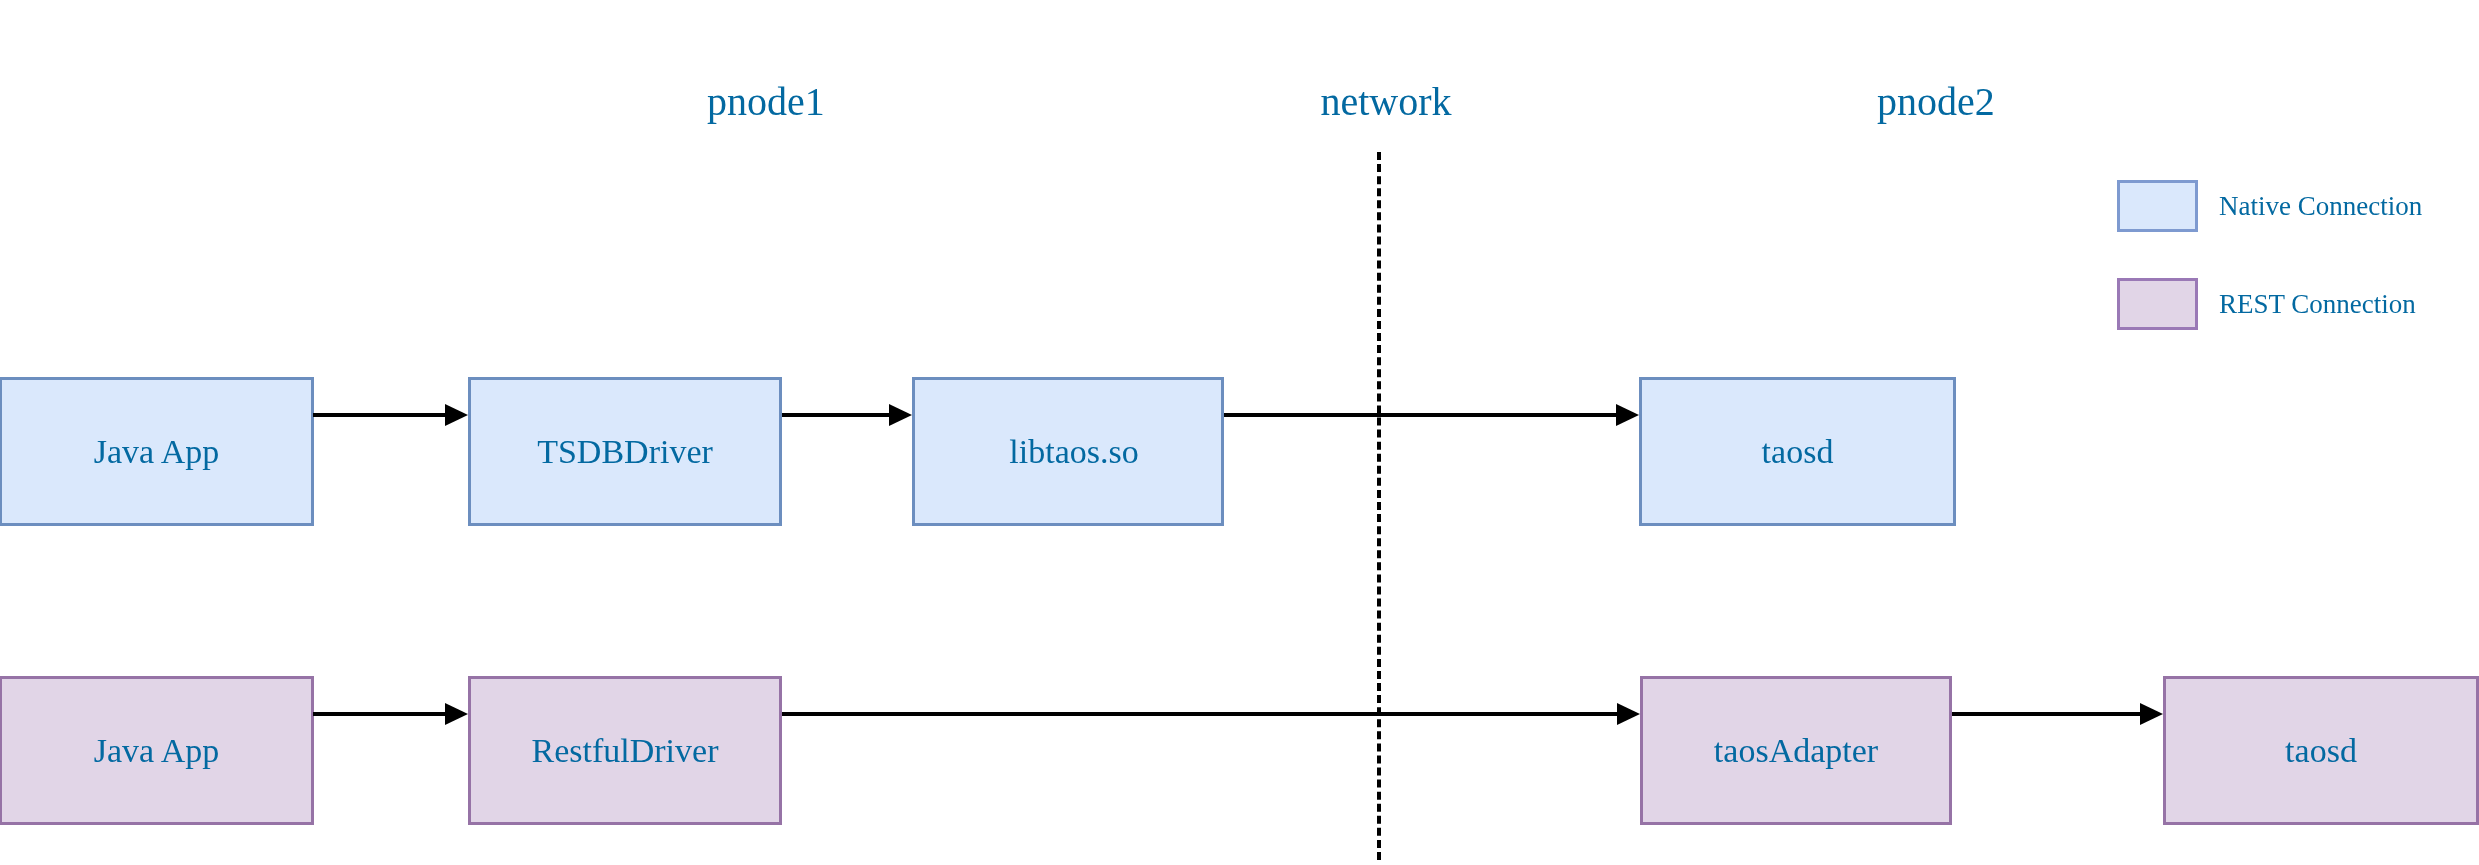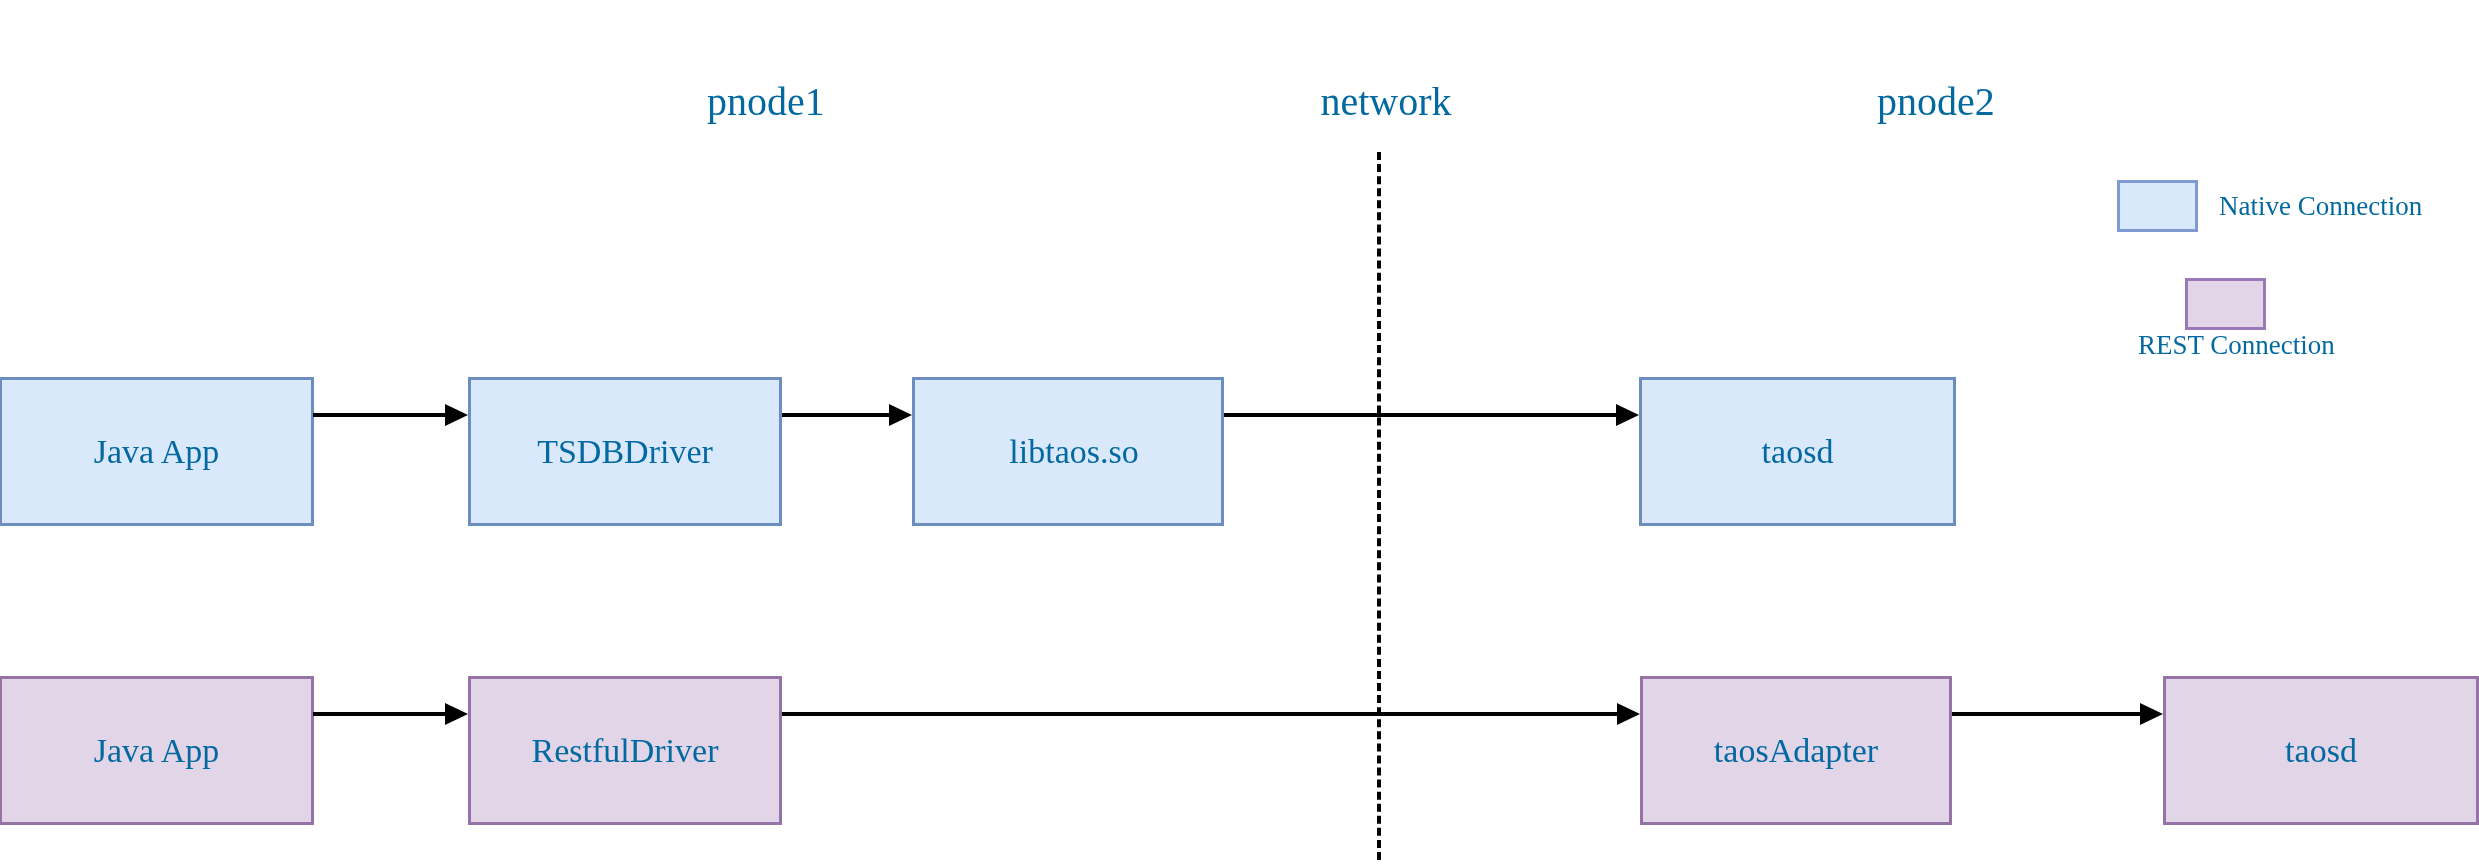--- a/index.html
+++ b/index.html
@@ -78,21 +78,21 @@
   .a6 { left:1952px; top:712px; width:189px; }
 
   
   .legend-row {
     position:absolute;
     left:2117px;
     display:flex; align-items:center;
     height:52px;
   }
   .legend-native { top:180px; }
-  .legend-rest   { top:278px;flex-direction:column; }
+  .legend-rest   { top:278px; }
   .legend-swatch {
     box-sizing:border-box;
     width:81px; height:52px;
     flex:0 0 auto;
   }
   .legend-swatch.sw-native { background:#dae8fc; border:3px solid #7e9ad0; }
   .legend-swatch.sw-rest   { background:#e1d5e7; border:3px solid #9a79b6; }
   .legend-label {
     margin-left:21px;
     font-size:27px;

